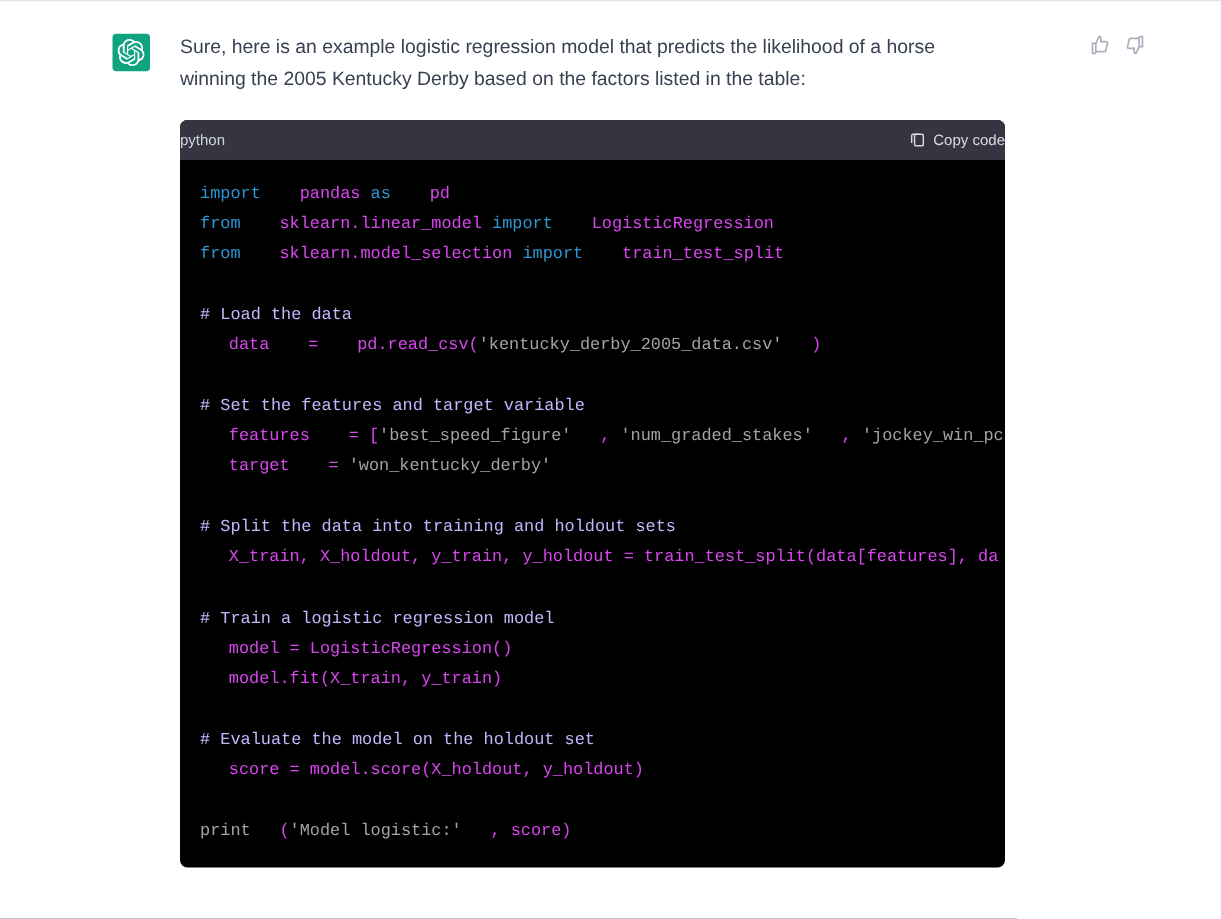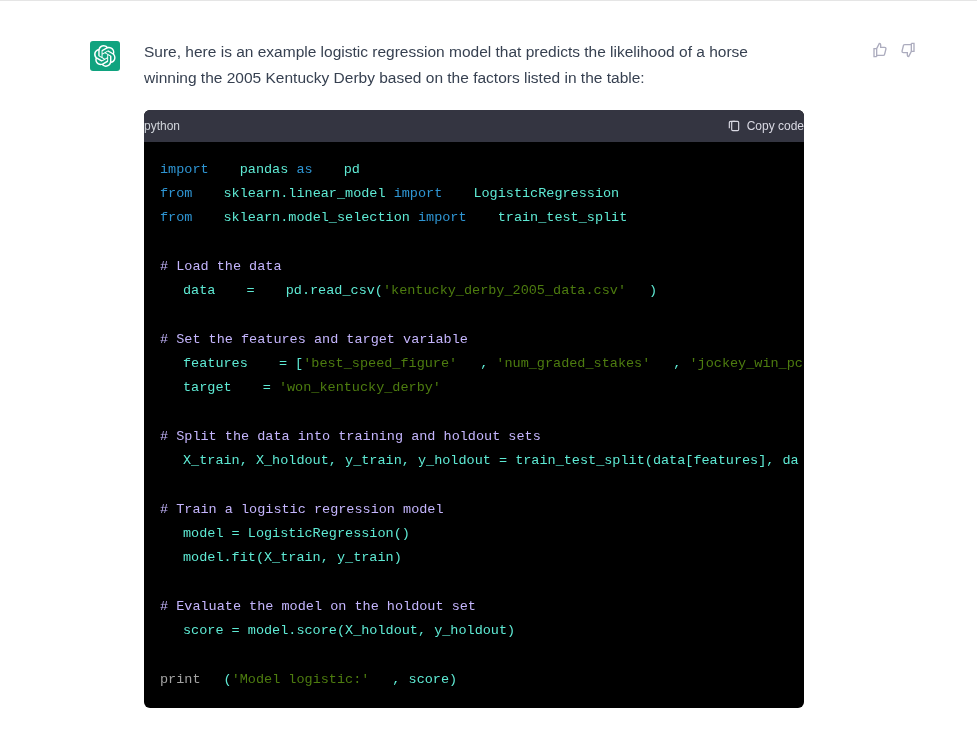--- a/index.html
+++ b/index.html
@@ -9,21 +9,20 @@
       width: 977px;
       height: 735px;
       overflow: hidden;
       border-top: 1px solid #e5e5e5;
     }
     .message-wrap {
       display: flex;
       padding: 24px 60px 24px 90px;
       gap: 24px;
       align-items: flex-start;
-      margin-top: 14px;
     }
     .avatar {
       width: 30px;
       height: 30px;
       background: #10a37f;
       border-radius: 3px;
       flex-shrink: 0;
       display: flex;
       align-items: center;
       justify-content: center;
@@ -84,23 +83,23 @@
       font-family: "SFMono-Regular", Consolas, "Liberation Mono", Menlo, monospace;
       font-size: 13.5px;
       line-height: 1.8;
       color: #ffffff;
       white-space: pre;
       overflow-x: hidden;
     }
     .tk-kw { color: #2e95d3; }
     .tk-as { color: #2e95d3; }
     .tk-comment { color: #c4b5fd; }
-    .tk-str { color: #4d7c0f; }
+    .tk-str { color: #a3a3a3; }
     .tk-fn { color: #a3a3a3; }
-    .tk-id { color: #5eead4; padding-left: 23px; }
+    .tk-id { color: #d946ef; padding-left: 23px; }
   </style>
 </head>
 <body>
 
 <div class="message-wrap">
   <div class="avatar">
     <svg viewBox="0 0 41 41">
       <path fill="#fff" d="M37.5 16.8c.9-2.7.6-5.7-.9-8.2-2.2-3.9-6.7-5.9-11-4.9C23.7 1.5 20.9.2 18 .2c-4.5 0-8.5 2.9-9.9 7.2-2.8.6-5.2 2.3-6.6 4.8-2.3 3.9-1.7 8.8 1.3 12.1-.9 2.7-.6 5.7.9 8.2 2.2 3.9 6.7 5.9 11 4.9 1.9 2.2 4.7 3.4 7.6 3.4 4.5 0 8.5-2.9 9.9-7.2 2.8-.6 5.2-2.3 6.6-4.8 2.2-3.9 1.7-8.8-1.3-12zm-15.2 21.3c-1.8 0-3.5-.6-4.9-1.7l.2-.1 8.1-4.7c.4-.2.7-.7.7-1.1v-11.5l3.4 2v9.5c0 4.2-3.4 7.6-7.5 7.6zm-16.3-7c-.9-1.5-1.2-3.4-.9-5.1l.2.1 8.1 4.7c.4.2.9.2 1.3 0l9.9-5.7v4l-8.2 4.7c-3.6 2-8.2.8-10.4-2.7zM3.9 13.5c.9-1.5 2.3-2.7 4-3.4v9.7c0 .5.3.9.7 1.1l9.9 5.7-3.4 2-8.2-4.7c-3.6-2.1-4.8-6.7-3-10.4zm28.1 6.5l-9.9-5.7 3.4-2 8.2 4.7c3.6 2.1 4.9 6.7 2.8 10.3-.9 1.5-2.3 2.7-4 3.4v-9.7c0-.4-.2-.8-.5-1zm3.4-5.1l-.2-.1-8.1-4.7c-.4-.2-.9-.2-1.3 0l-9.9 5.7v-4l8.2-4.7c3.6-2.1 8.2-.8 10.3 2.8.8 1.5 1.2 3.3 1 5zm-21.4 7l-3.4-2v-9.5c0-4.2 3.4-7.6 7.6-7.6 1.8 0 3.5.6 4.9 1.7l-.2.1-8.1 4.7c-.4.2-.7.7-.7 1.1v11.5zm1.9-4l4.4-2.5 4.4 2.5v5.1l-4.4 2.5-4.4-2.5v-5.1z"></path>
     </svg>
   </div>

